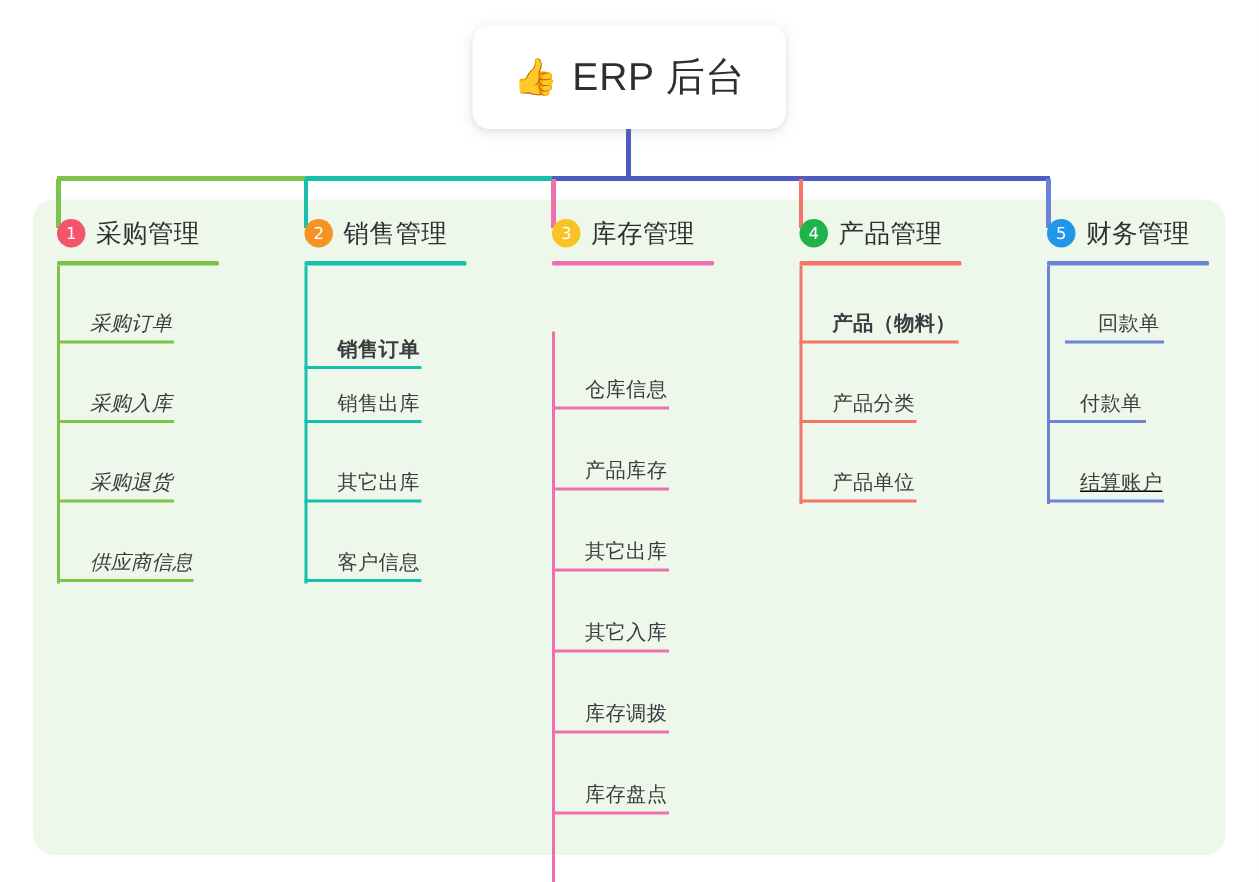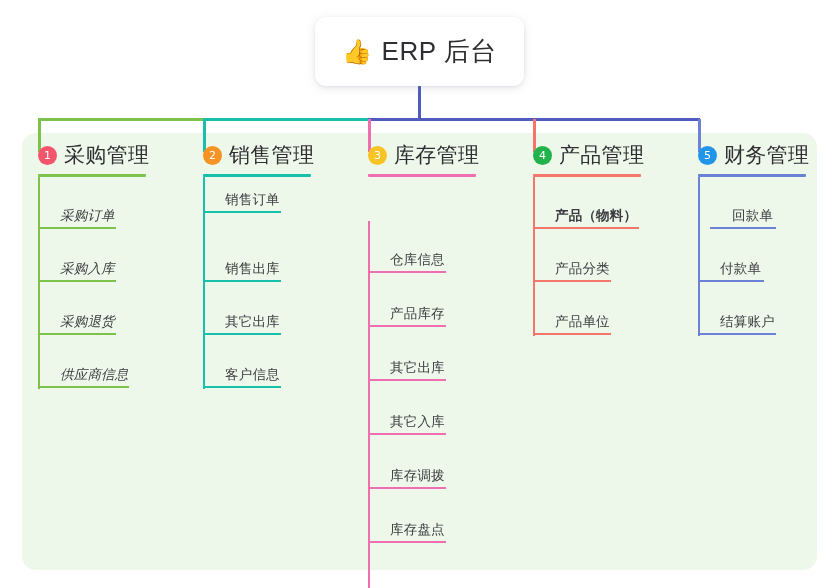--- a/index.html
+++ b/index.html
@@ -92,21 +92,21 @@
     color: #ffffff;
     font-size: 11px;
     line-height: 19px;
     text-align: center;
     display: inline-block;
     margin-right: 7px;
     font-family: "DejaVu Sans", sans-serif;
     flex: 0 0 auto;
   }
   .col-title {
-    font-size: 21px;
+    font-size: 17px;
     color: #2f2f33;
     letter-spacing: 0.3px;
   }
   .col-rule {
     height: 3px;
     border-radius: 1px;
     margin-top: 4px;
   }
 
   
@@ -208,21 +208,21 @@
         </div>
       </div>
       <div class="column" style="left: 203px; top: 140px; width: 150px;">
         <div class="col-head">
           <span class="badge" style="background: rgb(245, 147, 36);">2</span>
           <span class="col-title">销售管理</span>
         </div>
         <div class="col-rule" style="background: rgb(24, 192, 172); width: 108px;"></div>
         <div class="leaf-list" style="position: relative; height: 212px;">
           <div class="spine" style="background: rgb(24, 192, 172); height: 212px;"></div>
-          <div class="leaf" style="position: absolute; left: 0px; top: 14px; height: 22px;">
+          <div class="leaf" style="position: absolute; left: 0px; top: 47px; height: 22px; font-weight: bold;">
             <div class="leaf-inner">
               <span class="leaf-label">销售订单</span>
               <div class="leaf-rule" style="background: rgb(24, 192, 172); width: 78px; left: -22px;"></div>
             </div>
           </div>
           <div class="leaf" style="position: absolute; left: 0px; top: 83px; height: 22px;">
             <div class="leaf-inner">
               <span class="leaf-label">销售出库</span>
               <div class="leaf-rule" style="background: rgb(24, 192, 172); width: 78px; left: -22px;"></div>
             </div>
@@ -328,21 +328,21 @@
               <span class="leaf-label">回款单</span>
               <div class="leaf-rule" style="background: rgb(107, 130, 214); width: 66px; left: -22px;"></div>
             </div>
           </div>
           <div class="leaf" style="position: absolute; left: 0px; top: 83px; height: 22px;">
             <div class="leaf-inner">
               <span class="leaf-label">付款单</span>
               <div class="leaf-rule" style="background: rgb(107, 130, 214); width: 66px; left: -22px;"></div>
             </div>
           </div>
-          <div class="leaf" style="position: absolute; left: 0px; top: 136px; height: 22px;">
+          <div class="leaf" style="position: absolute; left: 0px; top: 136px; height: 22px; text-decoration: underline;">
             <div class="leaf-inner">
               <span class="leaf-label">结算账户</span>
               <div class="leaf-rule" style="background: rgb(107, 130, 214); width: 78px; left: -22px;"></div>
             </div>
           </div>
         </div>
       </div>
     </div>
 
 </div>

